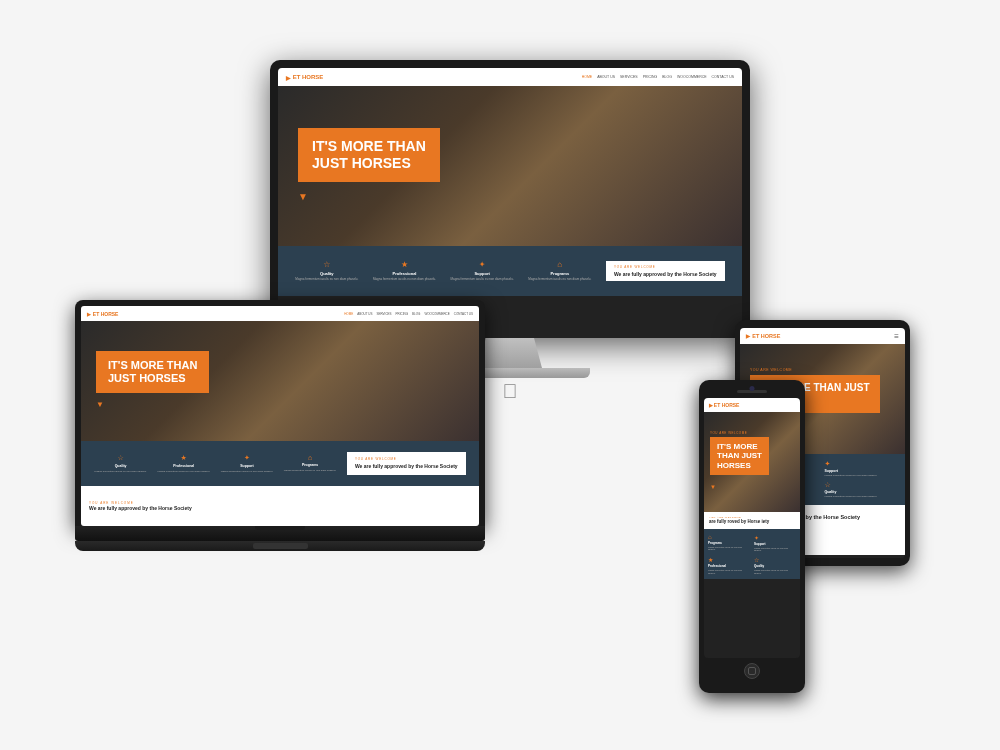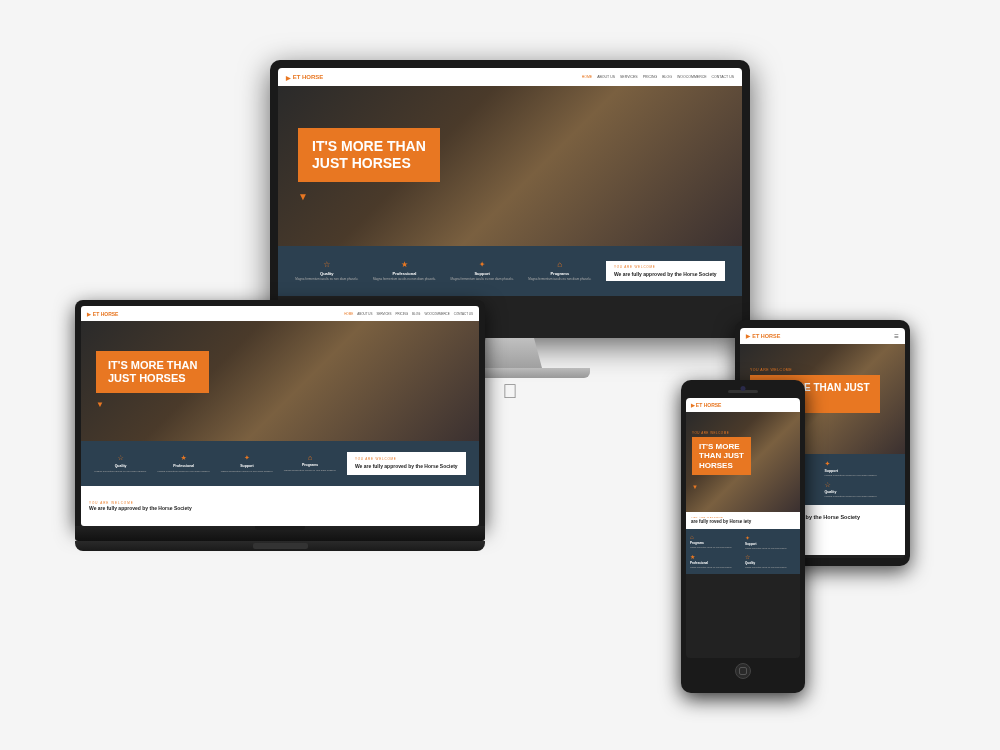--- a/index.html
+++ b/index.html
@@ -313,21 +313,21 @@
       display: inline-block;
       margin-top: 2px;
       border-radius: 1px;
     }
 
     
     .phone-wrap {
       position: absolute;
       right: 195px;
       top: 380px;
-      width: 124px;
+      width: 106px;
       z-index: 5;
     }
     .phone-outer {
       background: #1a1a1a;
       border-radius: 10px;
       padding: 10px 5px 14px 5px;
       box-shadow: 0 6px 20px rgba(0,0,0,0.8);
       position: relative;
     }
     .phone-speaker {

